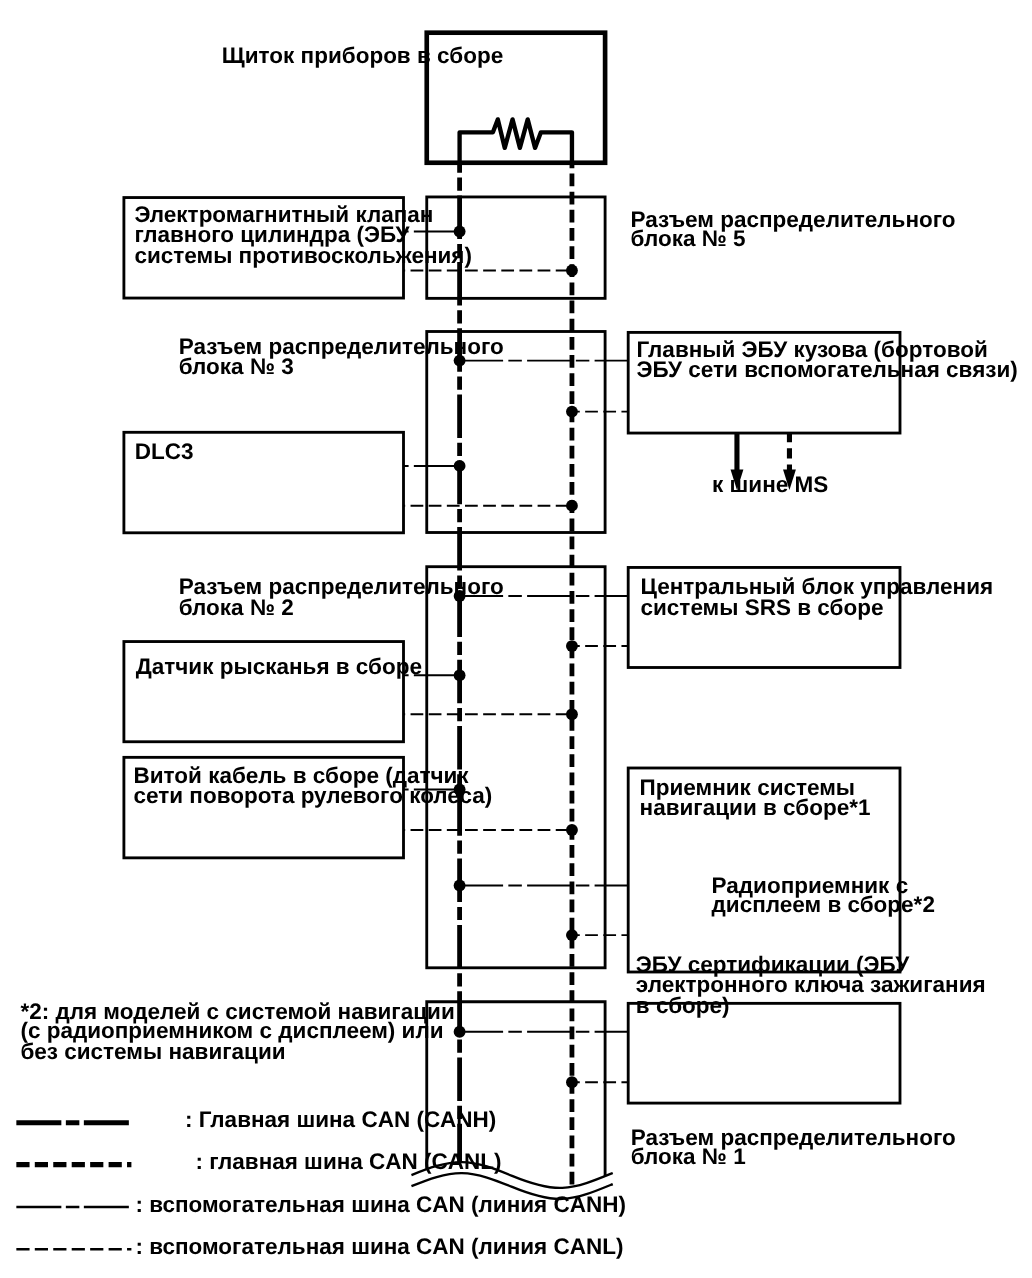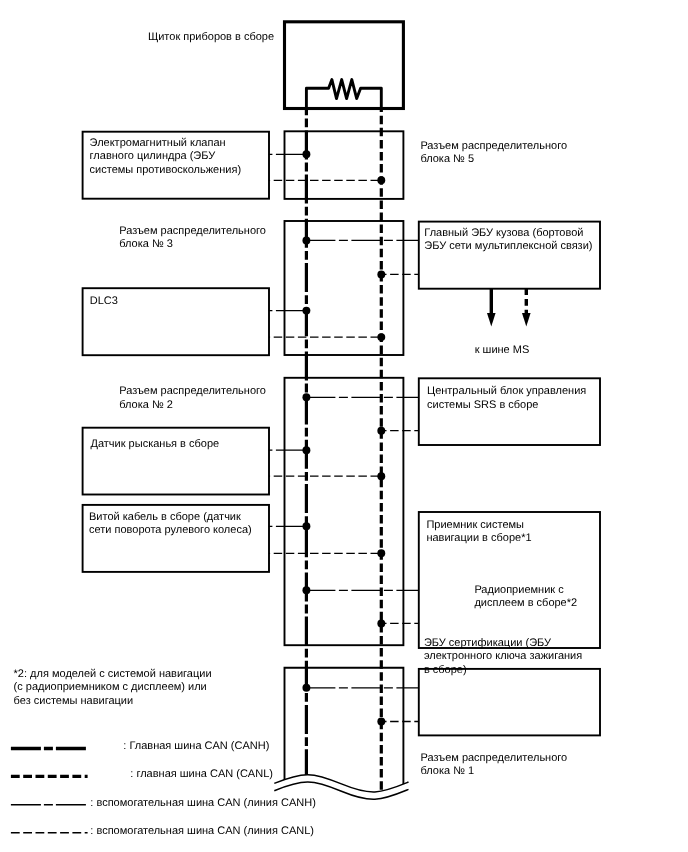--- a/index.html
+++ b/index.html
@@ -3,22 +3,22 @@
 <meta charset="utf-8">
 <title>CAN bus diagram</title>
 <style>
   html,body{margin:0;padding:0;background:#ffffff;}
   body{width:688px;height:852px;overflow:hidden;
        font-family:"Liberation Sans",sans-serif;color:#000;
        -webkit-font-smoothing:antialiased;
        text-rendering:geometricPrecision;}
   #sheet{position:relative;width:688px;height:852px;background:#fff;}
   #canvas{position:absolute;left:0;top:0;}
-  .lbl{position:absolute;font-size:11px;line-height:13.25px;color:#000;
-       white-space:pre;letter-spacing:0;}
+  .lbl{position:absolute;font-size:15px;line-height:13.25px;color:#000;
+       white-space:pre;letter-spacing:0;font-weight:bold;}
 </style>
 </head>
 <body>
 
 <div id="sheet">
   <svg id="canvas" width="688" height="852" viewBox="0 0 688 852">
 
     <rect x="284.5" y="21.8" width="118.9" height="86.7" fill="#fff" stroke="#000" stroke-width="3.1"></rect>
     <path fill="none" stroke="#000" stroke-width="2.9" stroke-linejoin="round" stroke-linecap="butt" d="M306.4 108.5 L306.4 88.2 L328.6 88.2 L331.9 79.6 L336.5 98.6 L341.7 79.6
              L346.6 98.6 L351.8 79.6 L356.7 98.6 L360.6 88.2 L381.3 88.2 L381.3 108.5"></path>
@@ -126,22 +126,22 @@
   <div class="lbl" style="left:147.9px;top:30.6px;">Щиток приборов в сборе</div>
   <div class="lbl" style="left:89.6px;top:137.2px;">Электромагнитный клапан
 главного цилиндра (ЭБУ
 системы противоскольжения)</div>
   <div class="lbl" style="left:420.4px;top:140.2px;">Разъем распределительного
 блока № 5</div>
   <div class="lbl" style="left:119.2px;top:224.8px;">Разъем распределительного
 блока № 3</div>
   <div class="lbl" style="left:89.8px;top:294.6px;">DLC3</div>
   <div class="lbl" style="left:424.3px;top:226.9px;">Главный ЭБУ кузова (бортовой
-ЭБУ сети мультиплексной связи)</div>
-  <div class="lbl" style="left:474.7px;top:344px;text-align:center;">к шине MS</div>
+ЭБУ сети вспомогательная связи)</div>
+  <div class="lbl" style="left:474.7px;top:317px;text-align:center;">к шине MS</div>
   <div class="lbl" style="left:119.2px;top:385.3px;">Разъем распределительного
 блока № 2</div>
   <div class="lbl" style="left:427.0px;top:385.3px;">Центральный блок управления
 системы SRS в сборе</div>
   <div class="lbl" style="left:90.5px;top:437.5px;">Датчик рысканья в сборе</div>
   <div class="lbl" style="left:89.0px;top:510.9px;">Витой кабель в сборе (датчик
 сети поворота рулевого колеса)</div>
   <div class="lbl" style="left:426.4px;top:519.1px;">Приемник системы
 навигации в сборе*1</div>
   <div class="lbl" style="left:426.4px;top:584.1px;margin-left:48px;">Радиоприемник с

